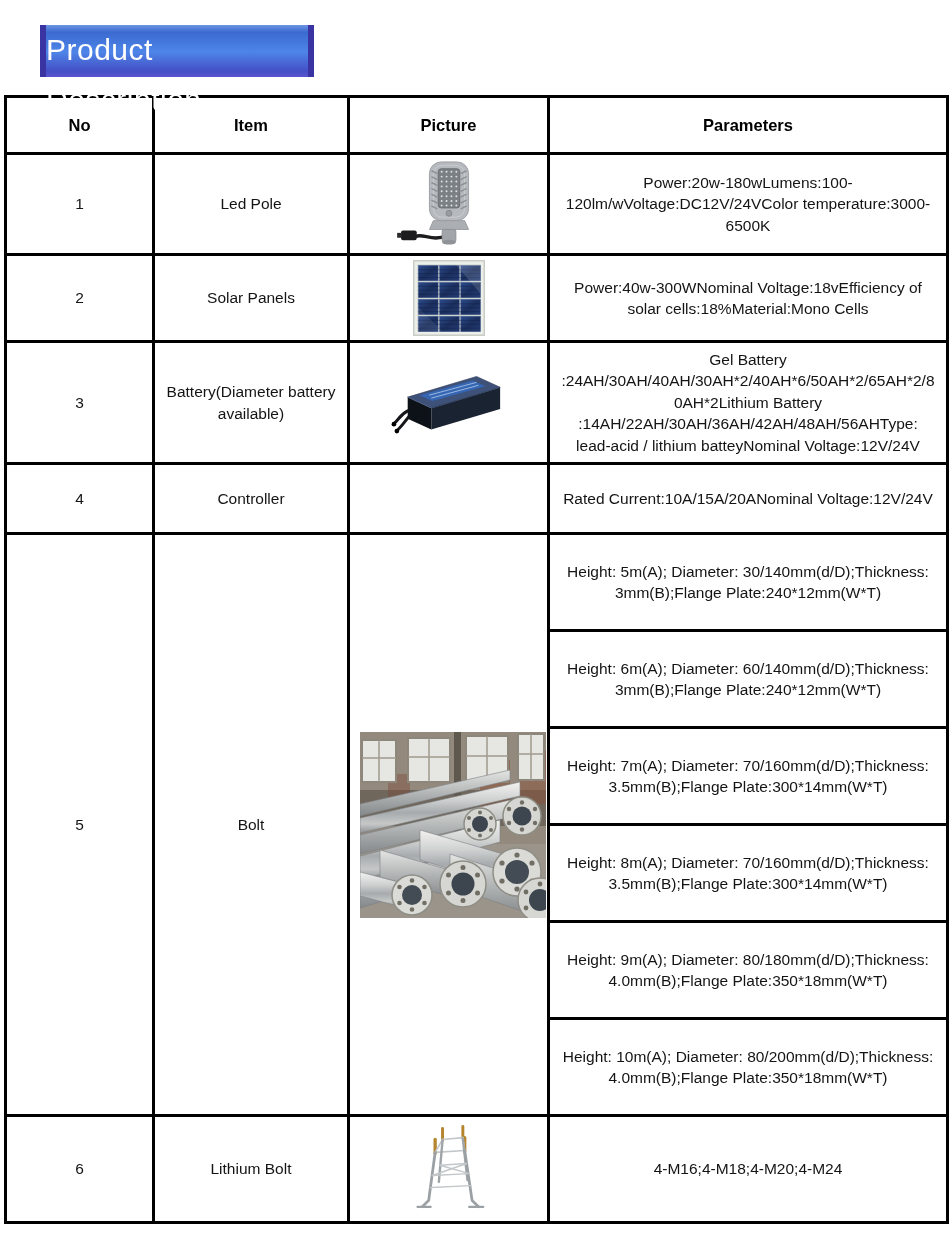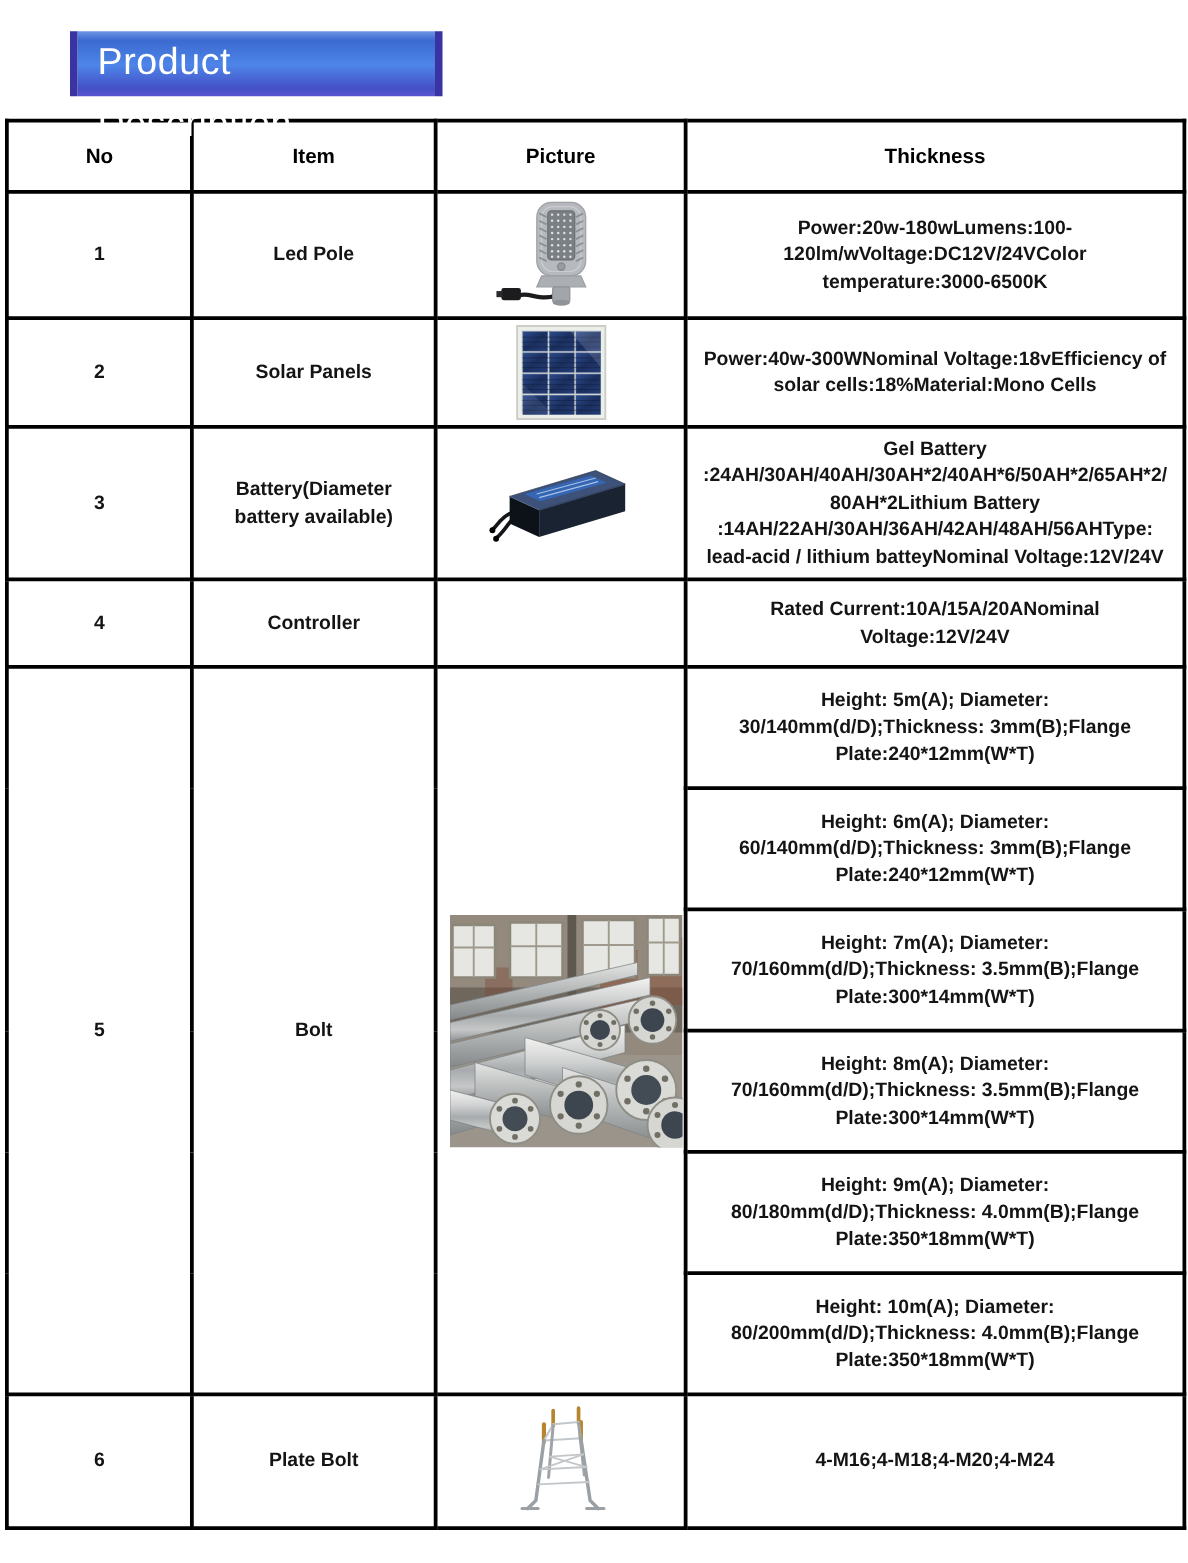--- a/index.html
+++ b/index.html
@@ -1,39 +1,38 @@
 <!DOCTYPE html>
 <html><head>
 <meta charset="utf-8">
 <style>
   html,body{margin:0;padding:0;background:#fff;}
   body{
     width:950px;height:1250px;position:relative;overflow:hidden;
     font-family:"Liberation Sans", sans-serif;color:#111;
   }
   .banner{
-    margin:25px 0 0 56px;
-    width:298px;height:52px;box-sizing:border-box;
+    margin:25px 0 0 40px;
+    width:274px;height:52px;box-sizing:border-box;
     background:linear-gradient(180deg,#6d96e4 0%,#3b6ad0 14%,#4e85e8 52%,#4450c6 88%,#5b55cf 100%);
     border-left:6px solid #3a33a2;border-right:6px solid #3a33a2;
-    color:#fff;font-size:30px;line-height:50px;padding-left:16px;
+    color:#fff;font-size:30px;line-height:50px;
     letter-spacing:.5px;
   }
   table.spec{
     margin:18px 0 0 4px;
     width:942px;
     border-collapse:collapse;table-layout:fixed;
   }
   .spec th,.spec td{
     border:3px solid #000;
     text-align:center;vertical-align:middle;
     padding:4px 10px;
     font-size:15.5px;line-height:1.38;color:#141414;
     overflow-wrap:break-word;
-    font-weight:bold;
   }
   .spec th{font-size:16.5px;font-weight:bold;color:#000;}
   col.c-no{width:148px;}
   col.c-item{width:195px;}
   col.c-pic{width:200px;}
   col.c-par{width:399px;}
   tr.h-head{height:57px;}
   tr.h-r1{height:95px;}
   tr.h-r2{height:77px;}
   tr.h-r3{height:122px;}
@@ -56,21 +55,21 @@
       <col class="c-item">
       <col class="c-pic">
       <col class="c-par">
     </colgroup>
 
   <tbody>
       <tr class="h-head">
     <th>No</th>
     <th>Item</th>
     <th>Picture</th>
-    <th>Thickness</th>
+    <th>Parameters</th>
   </tr>
 
   <tr class="h-r1">
     <td>1</td>
     <td>Led Pole</td>
     <td class="pic-cell">
       <svg width="118" height="90" viewBox="0 0 120 92">
         <path d="M58,78 C44,85 34,76 26,79" stroke="#1c1c1e" stroke-width="3.5" fill="none"></path>
         <rect x="11" y="73" width="16" height="10" rx="2" fill="#1c1c1e"></rect>
         <rect x="7" y="75.5" width="5" height="5" fill="#2a2a2c"></rect>
@@ -343,21 +342,21 @@
   </tr>
   <tr class="h-pole">
     <td>Height: 9m(A); Diameter: 80/180mm(d/D);Thickness: 4.0mm(B);Flange Plate:350*18mm(W*T)</td>
   </tr>
   <tr class="h-pole">
     <td>Height: 10m(A); Diameter: 80/200mm(d/D);Thickness: 4.0mm(B);Flange Plate:350*18mm(W*T)</td>
   </tr>
 
   <tr class="h-r6">
     <td>6</td>
-    <td>Plate Bolt</td>
+    <td>Lithium Bolt</td>
     <td class="pic-cell">
       <svg width="76" height="96" viewBox="0 0 80 104">
         <g fill="none" stroke-linecap="round">
           <path d="M33,8 V21" stroke="#b5862f" stroke-width="3.2"></path>
           <path d="M55,6 V19" stroke="#b5862f" stroke-width="3.2"></path>
           <path d="M25,20 V35" stroke="#b5862f" stroke-width="3.6"></path>
           <path d="M57,18 V33" stroke="#b5862f" stroke-width="3.6"></path>
           <g stroke="#c3c7ca" stroke-width="1.8">
             <path d="M33,20 L55,18"></path>
                 <path d="M25,34 L57,32"></path>

